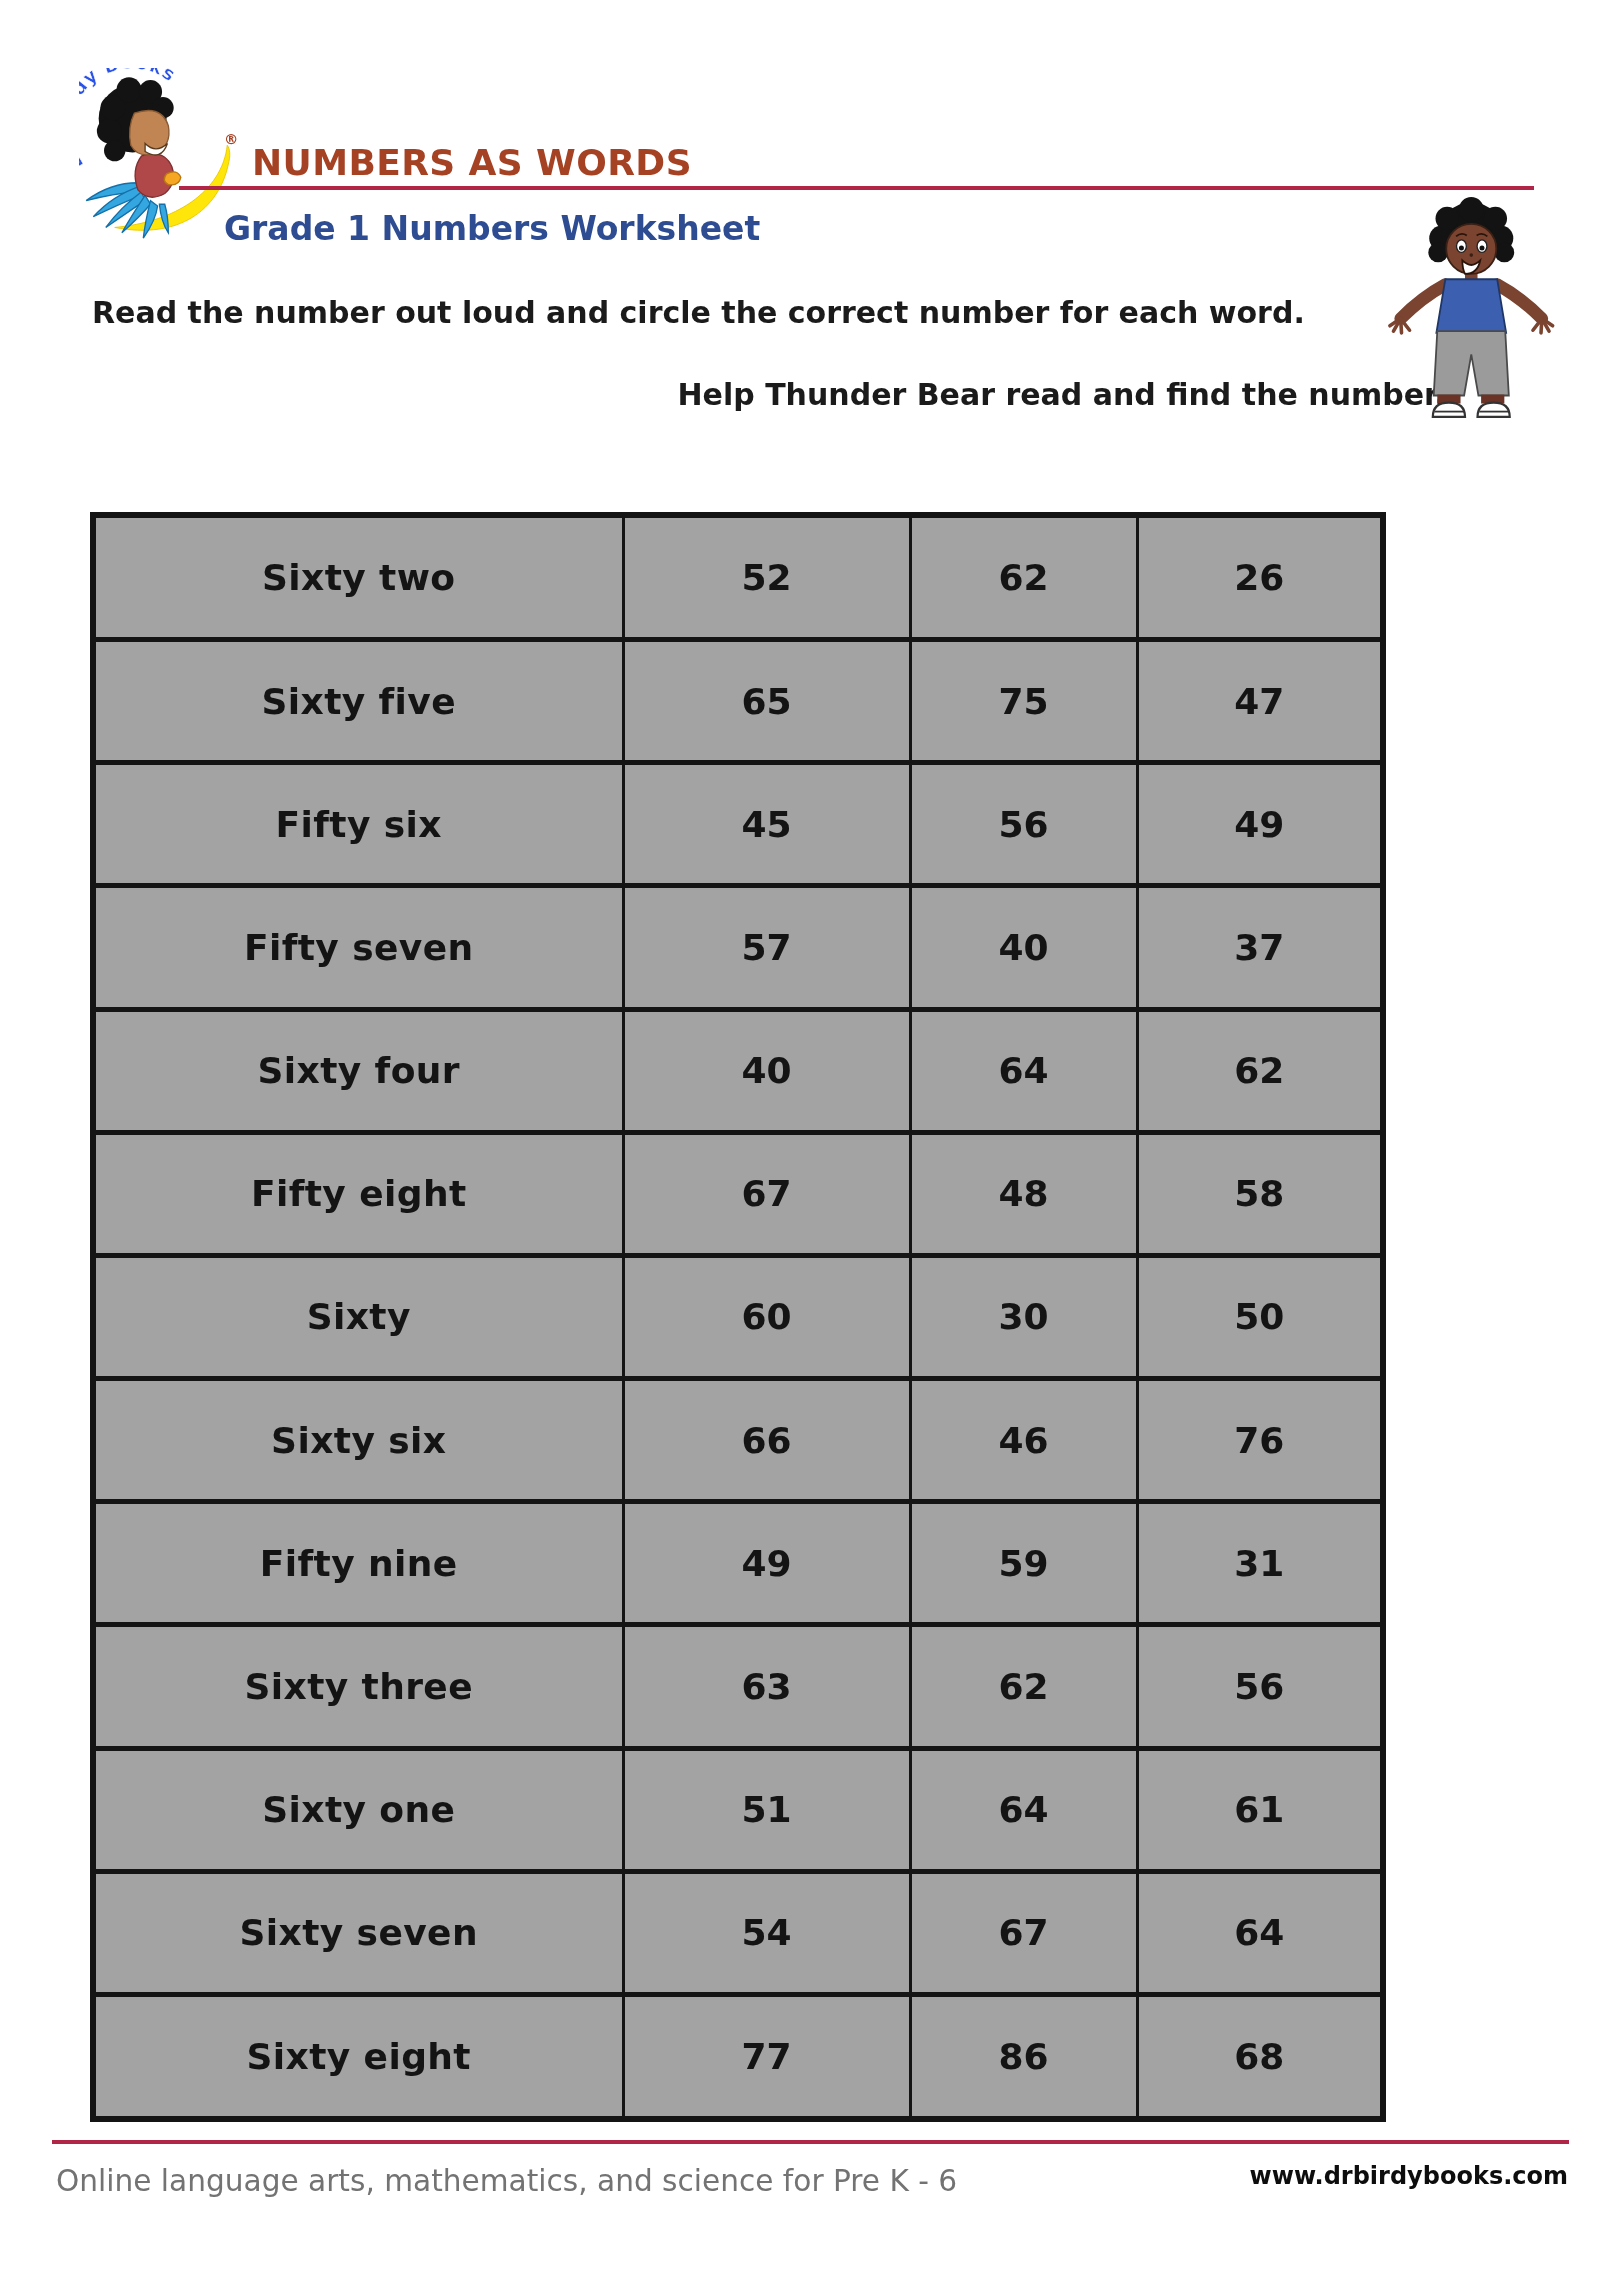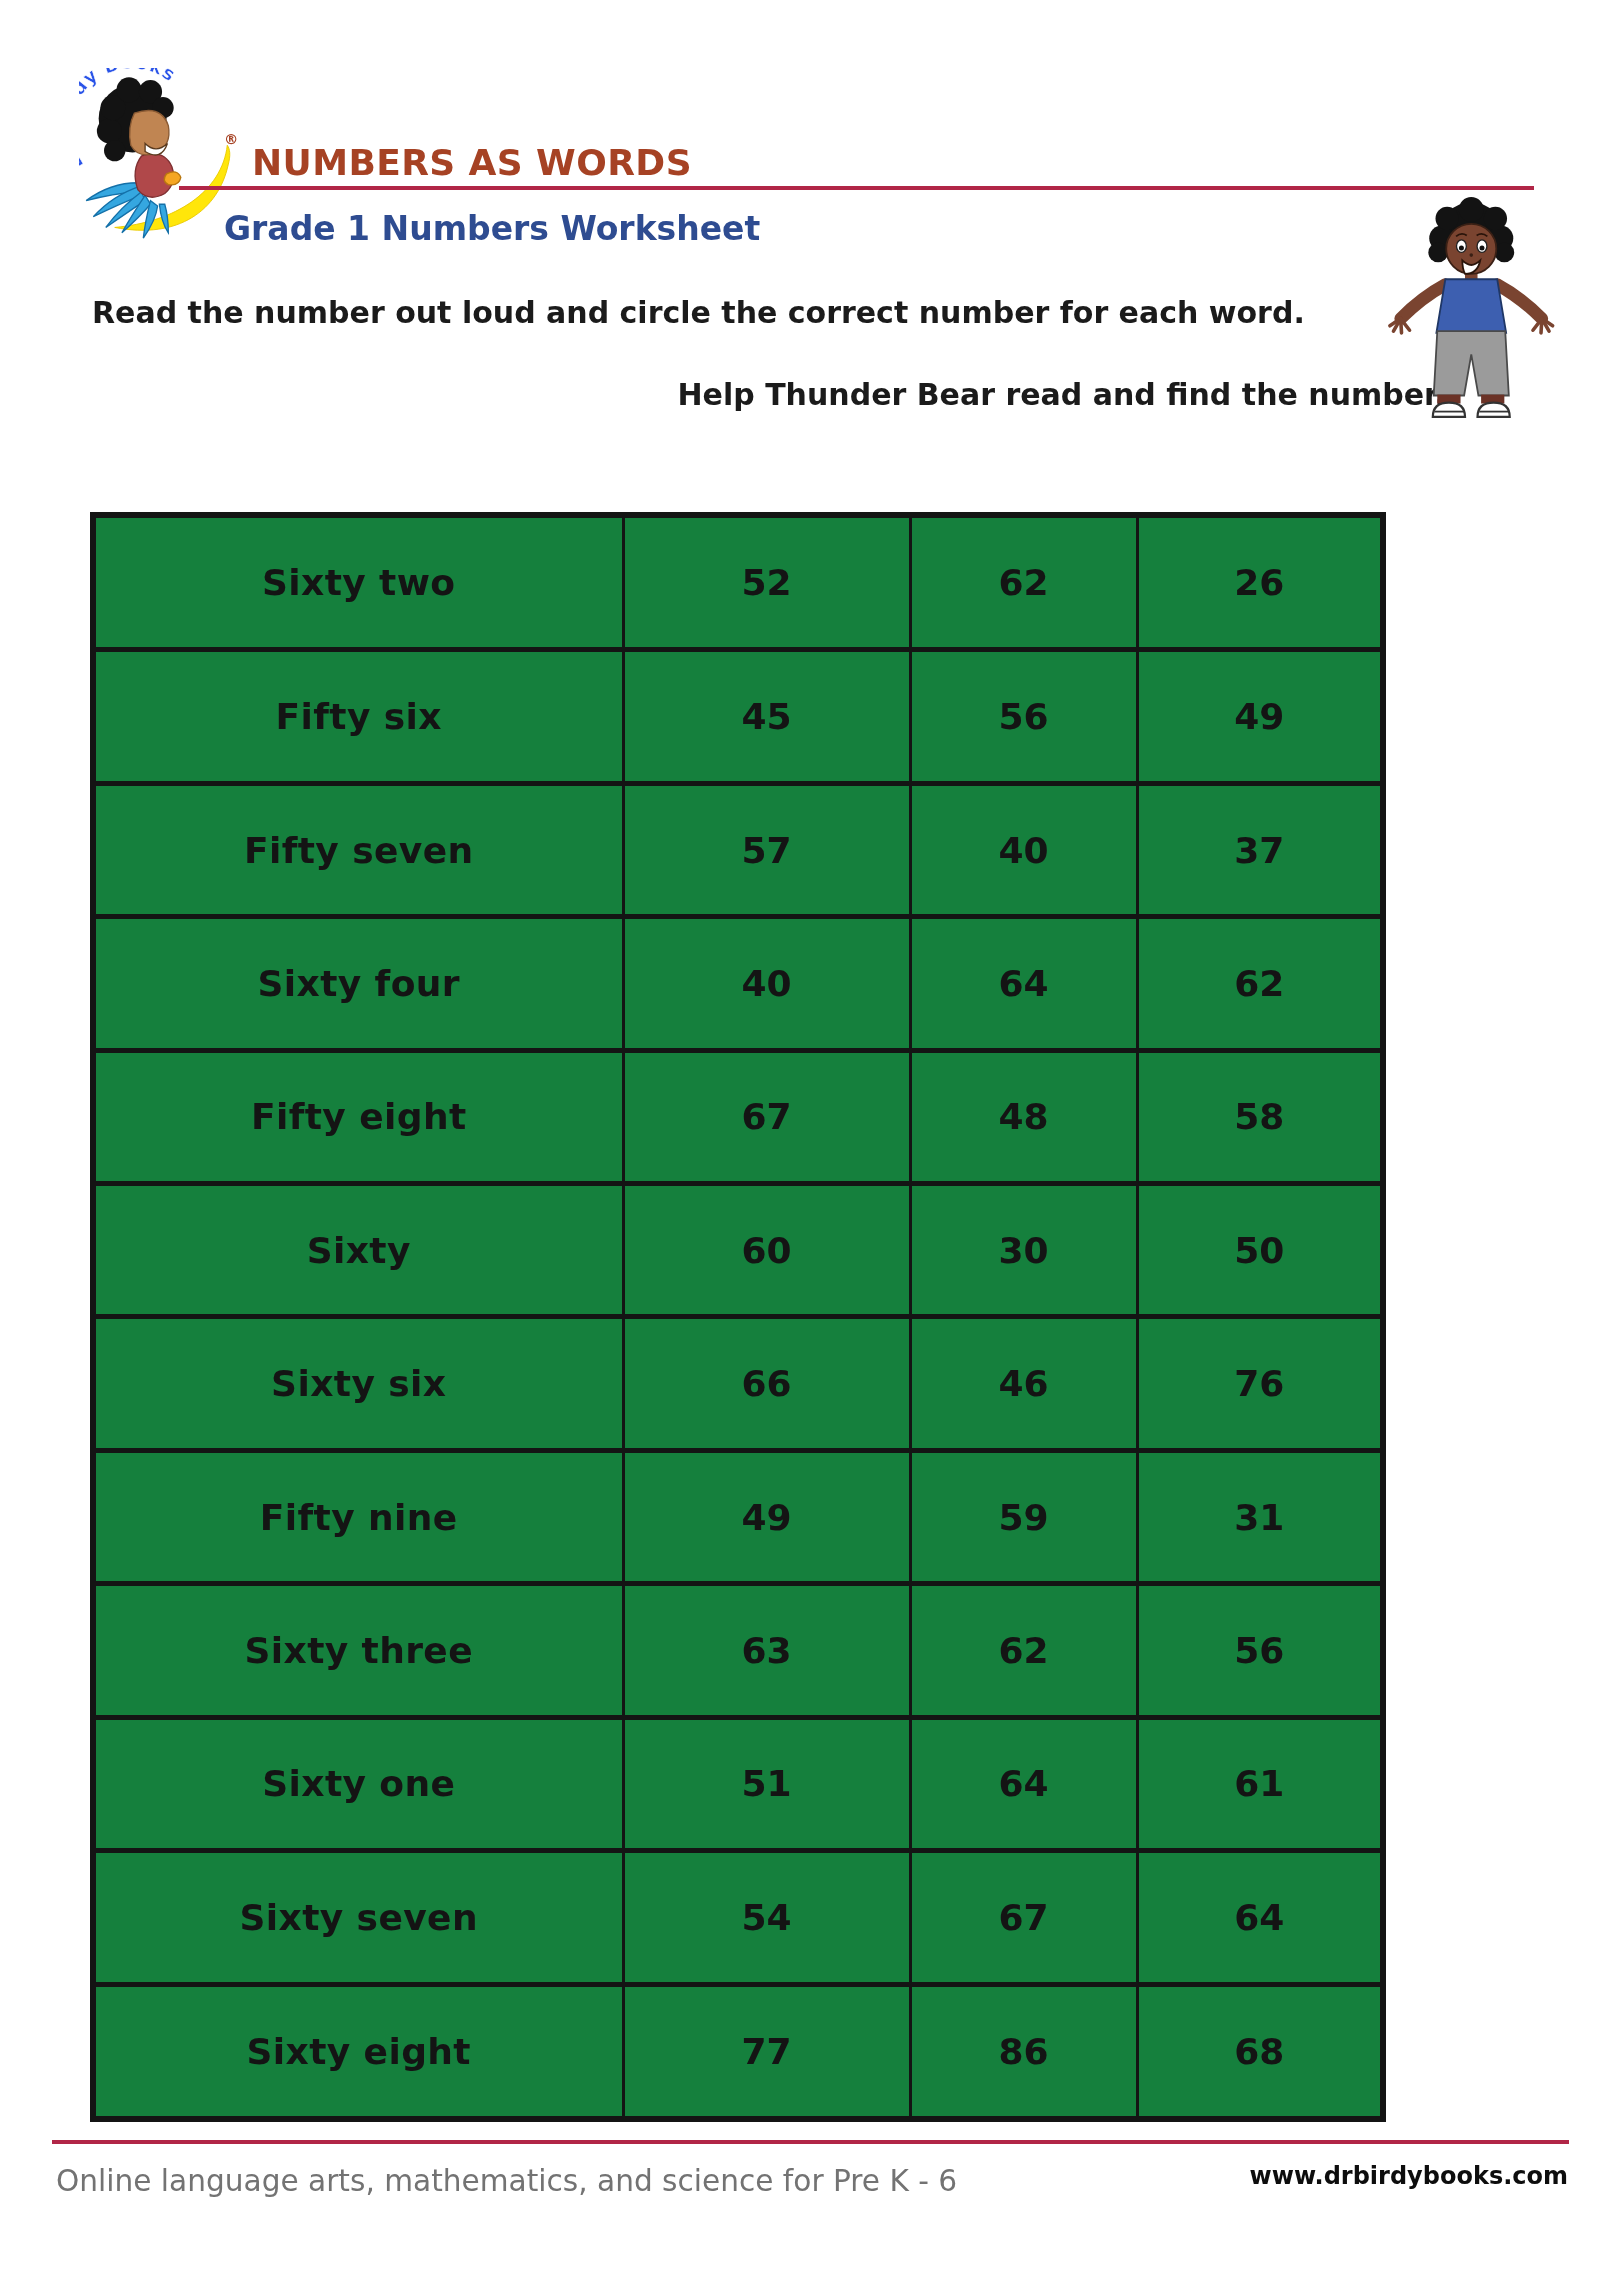--- a/index.html
+++ b/index.html
@@ -12,21 +12,21 @@
   .reg-mark { position:absolute; left:224px; top:131px; font-size:14.3px; font-weight:bold; color:#a64224; }
   .main-title { position:absolute; left:252px; top:142px; font-size:36px; font-weight:bold; color:#a64224; letter-spacing:0.4px; white-space:nowrap; }
   .title-rule { position:absolute; left:179px; top:186px; width:1355px; height:3.6px; background:#b12647; }
   .subtitle { position:absolute; left:224px; top:209px; font-size:33px; font-weight:bold; color:#2e4c91; white-space:nowrap; }
   .instr-1 { position:absolute; left:92px; top:295px; font-size:30px; font-weight:bold; color:#1b1b1b; white-space:nowrap; }
   .instr-2 { position:absolute; left:0px; top:377px; width:1446px; text-align:right; font-size:30px; font-weight:bold; color:#1b1b1b; white-space:nowrap; }
   .boy { position:absolute; left:1386px; top:197px; width:175px; height:228px; }
 
   
   table.ws { position:absolute; left:90px; top:512px; width:1290px; height:1610px;
-             border-collapse:collapse; table-layout:fixed; background:#15803d; }
+             border-collapse:collapse; table-layout:fixed; background:#a3a3a3; }
   table.ws { border:6.3px solid #141414; }
   table.ws td { border:3.6px solid #141414; border-top-width:5.4px; border-bottom-width:5.4px;
                 text-align:center; vertical-align:middle;
                 font-size:36px; font-weight:bold; color:#141414; }
   td.word { letter-spacing:0.4px; }
 
   
   .footer-rule { position:absolute; left:52px; top:2140px; width:1517px; height:3.6px; background:#b12647; }
   .footer-tagline { position:absolute; left:56px; top:2164px; font-size:29.6px; color:#737373; white-space:nowrap; }
   .footer-site { position:absolute; left:1111px; top:2162px; width:457px; text-align:right; font-size:24px; font-weight:bold; color:#0d0d0d; white-space:nowrap; }
@@ -148,20 +148,26 @@
         <col style="width:246px">
       </colgroup>
     <tbody>
       <tr>
         <td class="word">Sixty two</td>
         <td>52</td>
         <td>62</td>
         <td>26</td>
       </tr>
       <tr>
+        <td class="word">Sixty five</td>
+        <td>65</td>
+        <td>75</td>
+        <td>47</td>
+      </tr>
+      <tr>
         <td class="word">Fifty six</td>
         <td>45</td>
         <td>56</td>
         <td>49</td>
       </tr>
       <tr>
         <td class="word">Fifty seven</td>
         <td>57</td>
         <td>40</td>
         <td>37</td>

